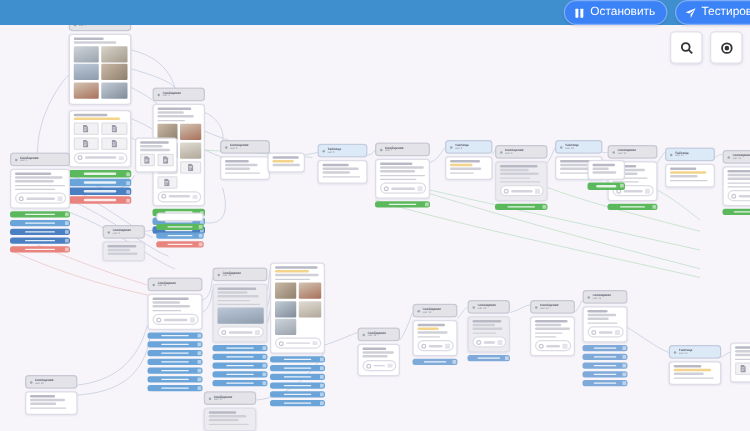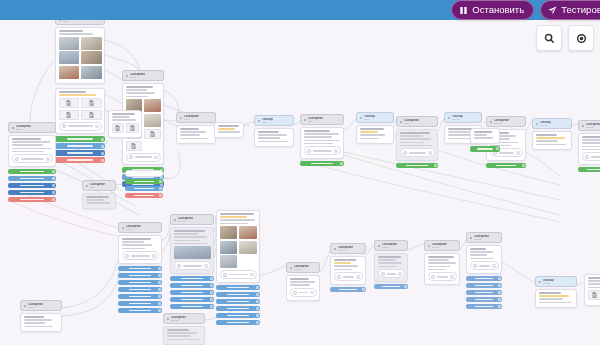--- a/index.html
+++ b/index.html
@@ -16,21 +16,21 @@
 
   
   #topbar {
     position:absolute; left:0; top:0; width:600px; height:20px;
     background:#3f8fce; z-index:60;
     display:flex; align-items:center; justify-content:flex-end;
     padding-right:0px; gap:6px;
   }
   .tb-btn {
     display:flex; align-items:center; gap:4px;
-    background:#701a75; border:1px solid rgba(255,255,255,.35);
+    background:#3b82f6; border:1px solid rgba(255,255,255,.35);
     border-radius:11px; color:#fff;
     font-size:9.5px; line-height:1;
     padding:4px 9px 4px 7px; white-space:nowrap;
     box-shadow:0 1px 2px rgba(0,0,0,.12);
   }
   .tb-btn .ic { display:inline-flex; width:9px; height:9px; align-items:center; justify-content:center; }
   .tb-btn .ic svg { width:9px; height:9px; fill:#fff; }
   #tb-test { margin-right:-26px; }
 
   

